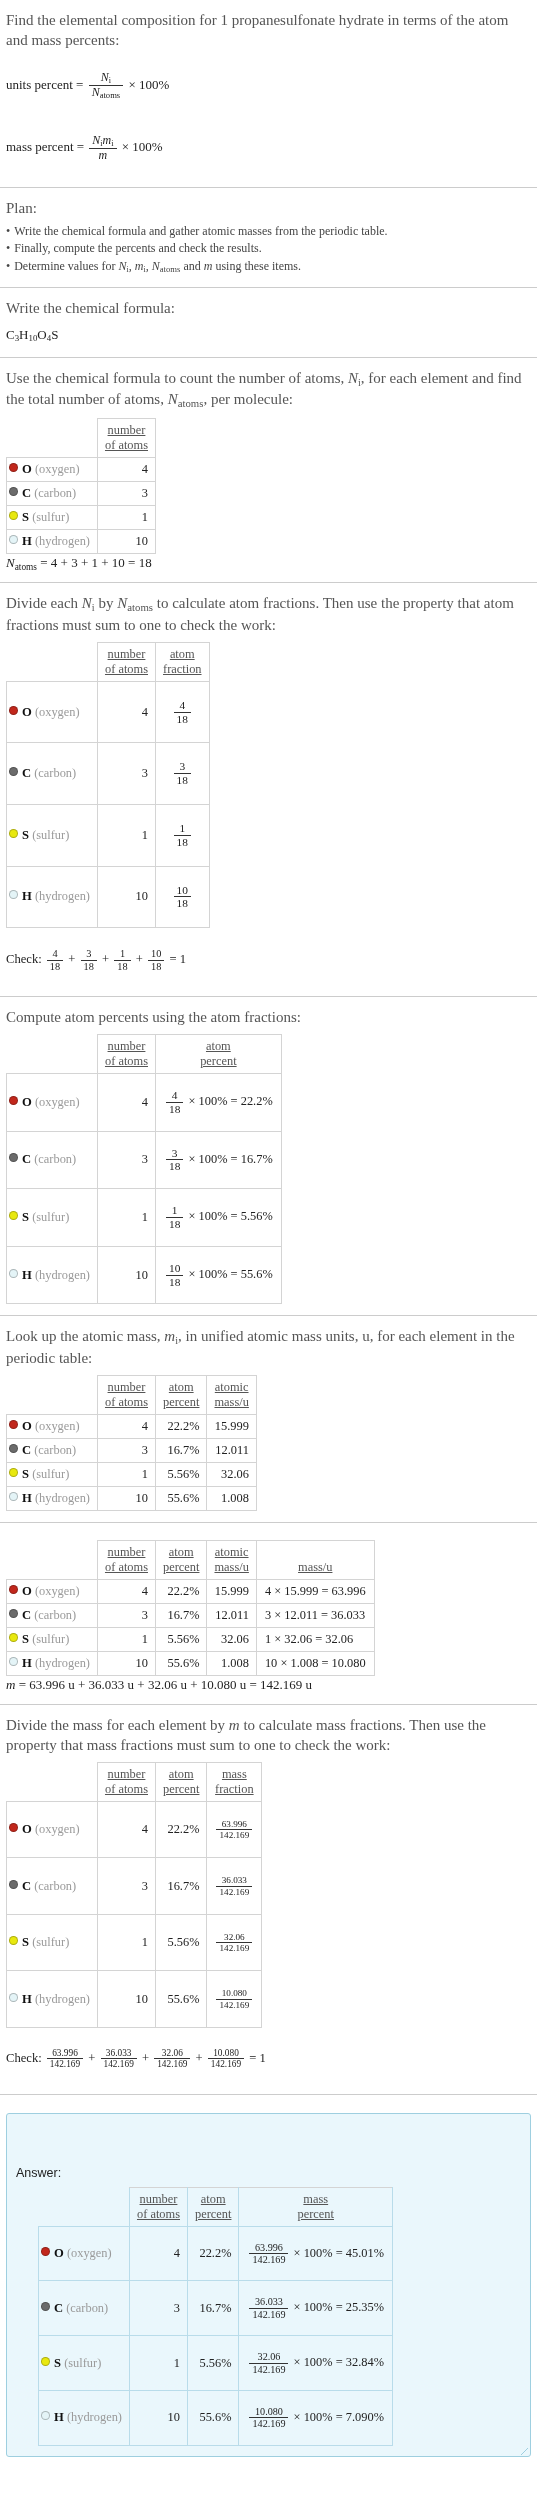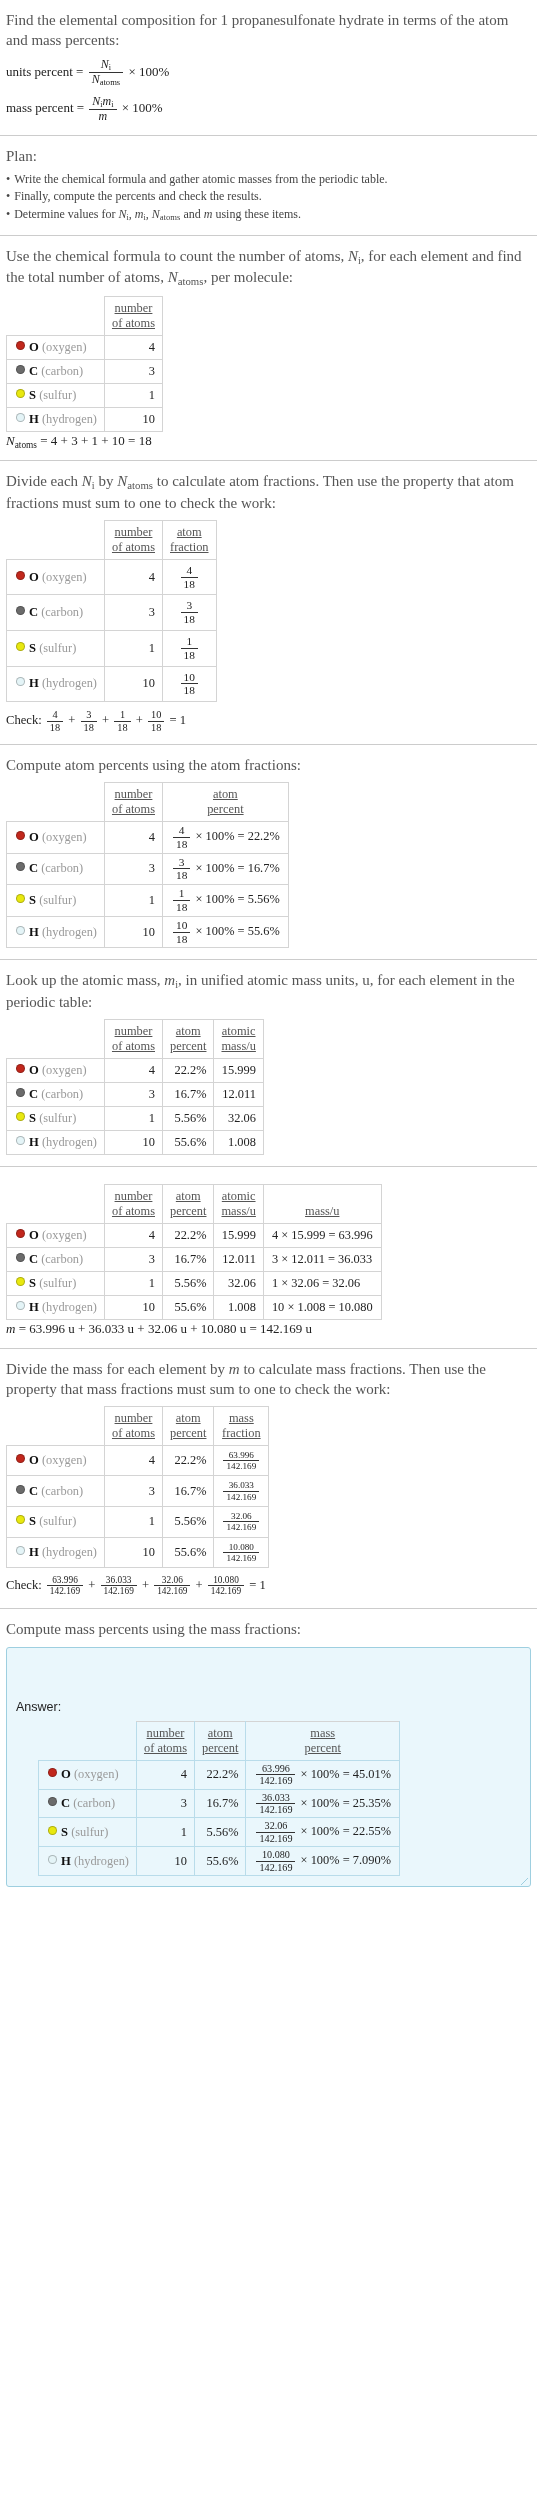--- a/index.html
+++ b/index.html
@@ -17,37 +17,37 @@
   .prose{color:#555;font-size:15px;line-height:1.35;}
   .formula-line{margin-top:7px;font-size:13px;color:#222;line-height:1.5;}
   .bullets{margin:5px 0 0 0;padding:0;list-style:none;color:#444;}
   .bullets li{line-height:1.45;font-size:12px;padding-left:0;}
   .bullets li:before{content:"\2022";margin-right:4px;}
   i.v{font-style:italic;font-family:"Liberation Serif",serif;}
   sub{font-size:0.68em;vertical-align:-0.28em;font-style:normal;}
   .sml{font-size:0.72em;font-style:normal;text-align:center;}
 
   
-  .frac{display:inline-block;vertical-align:middle;text-align:center;line-height:1.12;margin:0 2px;}
+  .frac{display:inline-block;vertical-align:middle;text-align:center;line-height:1.12;margin:13px 2px;}
   .frac .num{display:block;padding:0 3px;border-bottom:1px solid #333;font-size:0.92em;}
   .frac .den{display:block;padding:0 3px;font-size:0.92em;}
   .frac.small .num,.frac.small .den{font-size:0.82em;}
   .frac.tiny .num,.frac.tiny .den{font-size:0.74em;}
 
   table.tbl{border-collapse:collapse;margin-top:7px;background:transparent;}
   table.tbl td,table.tbl th{
     border:1px solid #d4d4d4;
     padding:4px 7px;
     font-weight:normal;
     font-size:12.4px;
     color:#222;
     vertical-align:middle;
   }
   table.tbl th{color:#555;text-align:center;line-height:1.2;}
-  table.tbl td.elem{white-space:nowrap;text-align:left;padding-left:9px;}
+  table.tbl td.elem{white-space:nowrap;text-align:left;padding-left:2px;}
   table.tbl td.num{text-align:right;}
   table.tbl td.ctr{text-align:center;}
   table.tbl td.expr{text-align:left;white-space:nowrap;padding:2px 8px;}
   table.tbl tr.hdr th{border-top:1px solid #d4d4d4;text-decoration:underline;}
   .sym{font-weight:bold;font-size:12.6px;color:#111;}
   .nm{color:#9a9a9a;}
   .dot{display:inline-block;width:7px;height:7px;border-radius:50%;margin-right:4px;vertical-align:1px;border:1px solid rgba(0,0,0,.25);}
   .eqline{margin-top:1px;font-size:13px;color:#222;}
   .check{margin-top:7px;font-size:12.6px;color:#222;}
 
@@ -95,20 +95,26 @@
 
   <div class="step">
     <div class="prose">Plan:</div>
     <ul class="bullets">
       <li><span>Write the chemical formula and gather atomic masses from the periodic table.</span></li>
       <li><span>Finally, compute the percents and check the results.</span></li>
       <li><span>Determine values for </span><i class="v">N</i><sub>i</sub>, <i class="v">m</i><sub>i</sub>, <i class="v">N</i><sub class="sml">atoms</sub> and <i class="v">m</i><span> using these items.</span></li>
     </ul>
   </div>
 
+  <div class="step">
+    <div class="prose">Write the chemical formula:</div>
+    <div class="formula-line">
+      <span><span>C</span><sub>3</sub></span><span><span>H</span><sub>10</sub></span><span><span>O</span><sub>4</sub></span><span><span>S</span></span>
+    </div>
+  </div>
 
   <div class="step">
     <div class="prose">
       <span>Use the chemical formula to count the number of atoms, </span><i class="v">N</i><sub>i</sub><span>, for each element and find the total number of atoms, </span><i class="v">N</i><sub class="sml">atoms</sub><span>, per molecule:</span>
     </div>
     <table class="tbl">
       <tbody>
           <tr class="hdr">
         <th style="border:none;"></th>
         <th>
@@ -342,21 +348,20 @@
       <span>Check:</span>
       <span class="frac tiny"><span class="num">63.996</span><span class="den">142.169</span></span> +
       <span class="frac tiny"><span class="num">36.033</span><span class="den">142.169</span></span> +
       <span class="frac tiny"><span class="num">32.06</span><span class="den">142.169</span></span> +
       <span class="frac tiny"><span class="num">10.080</span><span class="den">142.169</span></span>
       <span>= 1</span>
     </div>
   </div>
 
   <div class="step">
-    <div class="prose">Compute mass percents using the mass fractions:</div>
     <div class="answer-box">
       <div class="ttl">Answer:</div>
       <div class="answer-inner">
         <table class="tbl">
           <tbody>
               <tr class="hdr">
             <th style="border:none;"></th>
             <th><span>number</span><br><span>of atoms</span></th>
             <th><span>atom</span><br><span>percent</span></th>
             <th><span>mass</span><br><span>percent</span></th>
@@ -370,21 +375,21 @@
           <tr>
             <td class="elem"><span class="dot" style="background:#6b6b6b"></span><span class="sym">C</span> <span class="nm">(carbon)</span></td>
             <td class="num">3</td>
             <td class="num">16.7%</td>
             <td class="expr"><span class="frac small"><span class="num">36.033</span><span class="den">142.169</span></span> <span>× 100% =</span> <span>25.35%</span></td>
           </tr>
           <tr>
             <td class="elem"><span class="dot" style="background:#e8e80f"></span><span class="sym">S</span> <span class="nm">(sulfur)</span></td>
             <td class="num">1</td>
             <td class="num">5.56%</td>
-            <td class="expr"><span class="frac small"><span class="num">32.06</span><span class="den">142.169</span></span> <span>× 100% =</span> <span>22.55%</span></td>
+            <td class="expr"><span class="frac small"><span class="num">32.06</span><span class="den">142.169</span></span> <span>× 100% =</span> <span>32.84%</span></td>
           </tr>
           <tr>
             <td class="elem"><span class="dot" style="background:#e4f4f7"></span><span class="sym">H</span> <span class="nm">(hydrogen)</span></td>
             <td class="num">10</td>
             <td class="num">55.6%</td>
             <td class="expr"><span class="frac small"><span class="num">10.080</span><span class="den">142.169</span></span> <span>× 100% =</span> <span>7.090%</span></td>
           </tr>
         </tbody>
           </table>
       </div>

